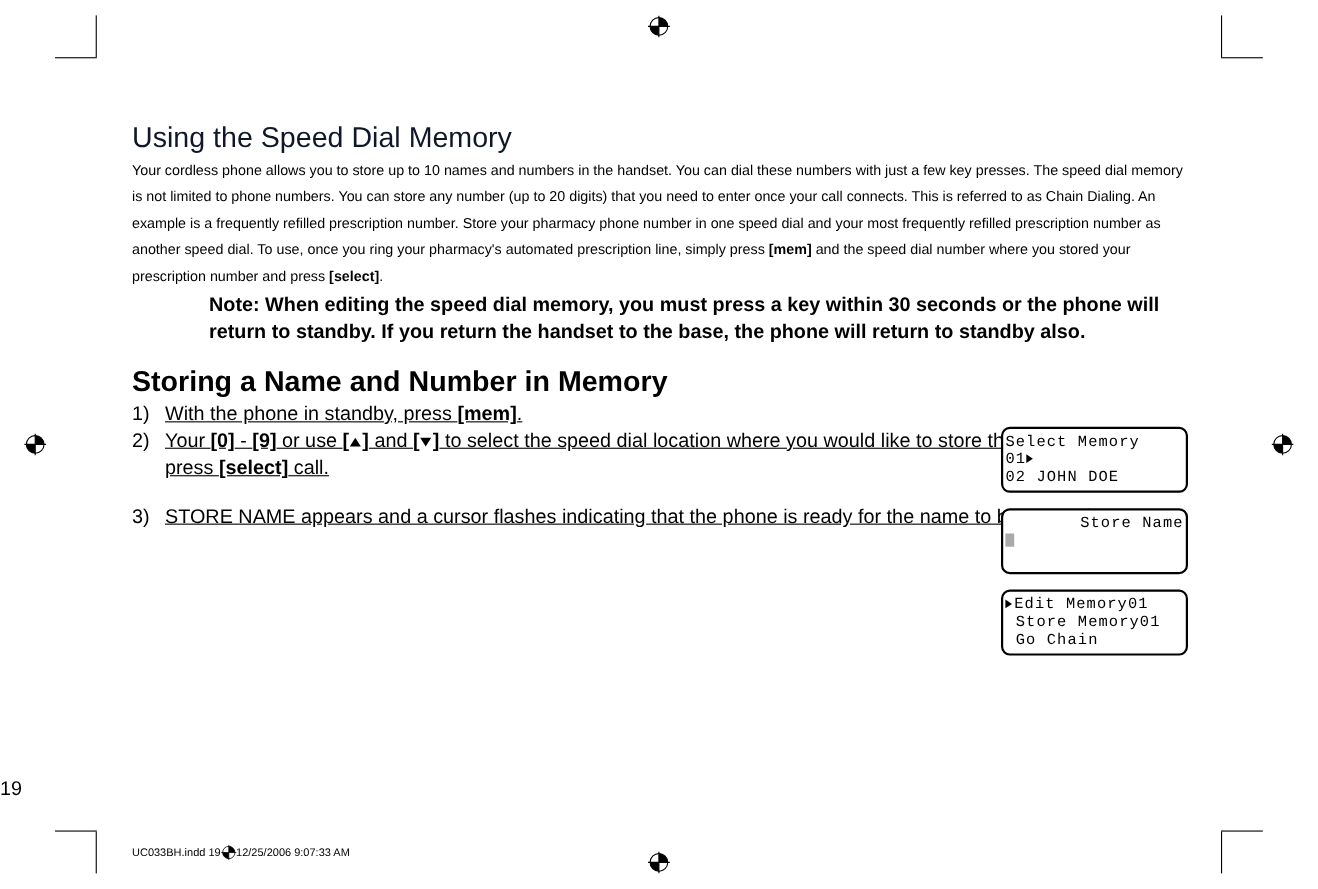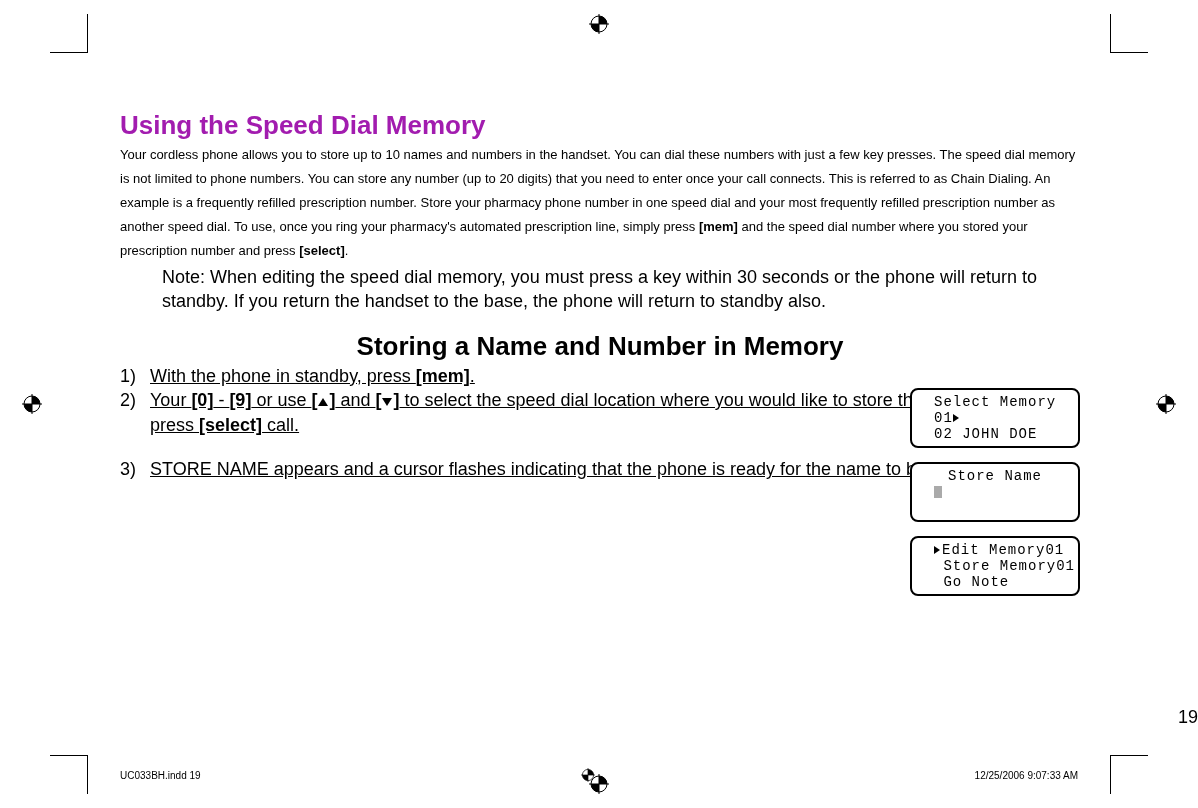--- a/index.html
+++ b/index.html
@@ -37,39 +37,38 @@
   .reg-right { top:394px; right:22px; }
 
   .content {
     position:absolute;
     left:120px;
     top:110px;
     width:960px;
   }
   h2.section {
     font-size:26px;
-    font-weight:bold;
+    font-weight:normal;
     margin:0 0 2px 0;
-    color:#a21caf;
+    color:#0f172a;
   }
   h2.section2 {
     font-size:26px;
     font-weight:bold;
     margin:18px 0 2px 0;
-    text-align:center;
   }
   p.body {
     font-size:13px;
     line-height:24px;
     margin:0 0 0 0;
   }
   .bold { font-weight:bold; }
   .note-indent {
-    margin-left:42px;
-    font-weight:normal;
+    margin-left:70px;
+    font-weight:bold;
     font-size:18px;
     line-height:24px;
     margin-top:2px;
   }
   .list-row {
     display:flex;
     font-size:18px;
     line-height:24px;
     margin:0;
   }
@@ -89,52 +88,51 @@
     vertical-align:middle;
   }
   .lcd-wrap {
     position:absolute;
     right:0;
     width:170px;
   }
   .lcd {
     border:2px solid #000;
     border-radius:8px;
-    padding:4px 22px;
+    padding:4px 2px;
     font-family:"Courier New", monospace;
     font-size:14px;
     line-height:16px;
     letter-spacing:1px;
     white-space:pre;
     margin-bottom:14px;
     background:#fff;
   }
-  .lcd-center { text-align:center; }
+  .lcd-center { text-align:right; }
   .cursor-block {
     display:inline-block;
     width:8px; height:12px;
     background:#aaa;
     vertical-align:middle;
   }
   .page-num {
     position:absolute;
     bottom:80px;
     left:0; right:0;
-    text-align:right;
+    text-align:left;
     font-size:18px;
   }
   .footer {
     position:absolute;
     bottom:26px;
     left:120px;
     right:120px;
     font-size:10px;
     font-family:Arial, sans-serif;
     display:flex;
-    justify-content:space-between;
     align-items:center;
   }
   .footer .reg-inline { width:14px; height:14px; }
   .arrow-pointer {
     display:inline-block;
     width:0; height:0;
     border-top:4px solid transparent;
     border-bottom:4px solid transparent;
     border-left:6px solid #000;
     margin-right:2px;
@@ -223,21 +221,21 @@
       <div class="lcd-wrap" style="top:24px;">
         <div class="lcd"><span>Select Memory</span>
 <span>01</span><span class="arrow-pointer"></span>
 <span>02 JOHN DOE</span></div>
 
         <div class="lcd"><div class="lcd-center"><span>Store Name</span></div><span class="cursor-block"></span>
  </div>
 
         <div class="lcd"><span class="arrow-pointer"></span><span>Edit Memory01</span>
 <span> Store Memory01</span>
-<span> Go Note</span></div>
+<span> Go Chain</span></div>
       </div>
 
     </div>
   </div>
 
   <div class="page-num">19</div>
 
   <div class="footer">
     <span>UC033BH.indd   19</span>
     <span class="reg-inline">

